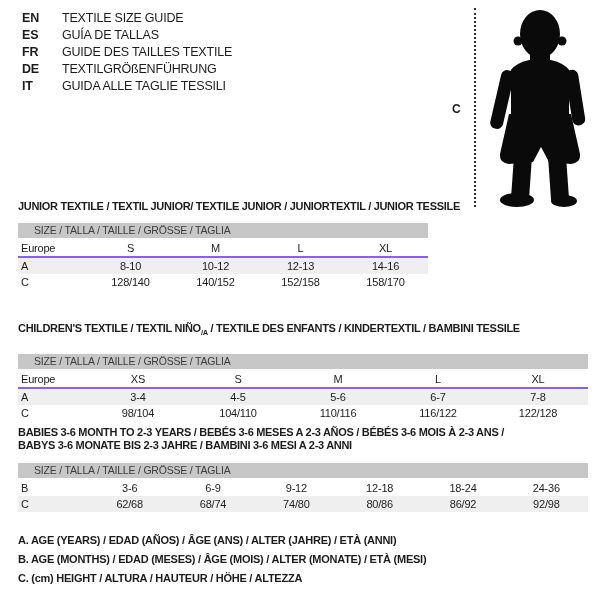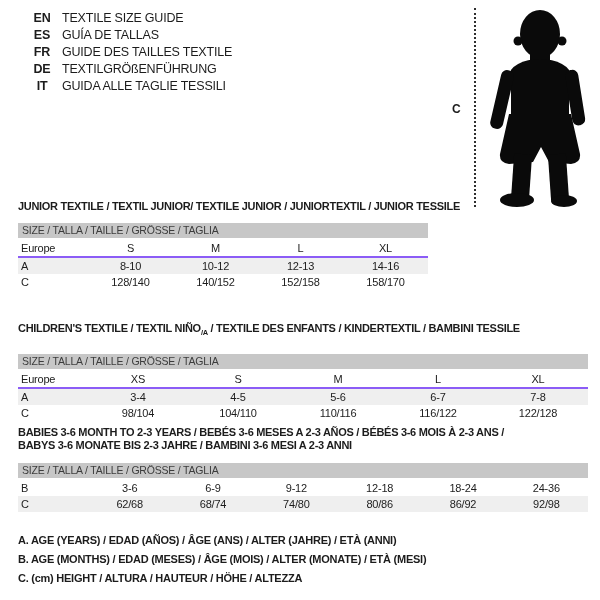--- a/index.html
+++ b/index.html
@@ -4,42 +4,42 @@
 <style>
   html,body { margin:0; padding:0; }
   body {
     width:600px; height:600px; background:#ffffff; overflow:hidden;
     font-family:"Liberation Sans", sans-serif; color:#1c1c1c;
     -webkit-font-smoothing:antialiased;
   }
   .page { position:relative; width:600px; height:600px; }
 
   
-  .lang-list { position:absolute; left:22px; top:10px;text-align:center; }
+  .lang-list { position:absolute; left:22px; top:10px; }
   .lang-row { display:flex; height:17px; line-height:17px; }
   .lang-code { width:40px; font-weight:bold; font-size:12.5px; letter-spacing:-0.2px; }
   .lang-title { font-weight:normal; font-size:12.5px; letter-spacing:-0.2px; white-space:nowrap; }
 
   
   .measure-line { position:absolute; left:474px; top:8px; height:199px; width:0;
                   border-left:2px dotted #2e2e2e; }
   .c-label { position:absolute; left:452px; top:102px; font-weight:bold; font-size:12px; }
   .baby-svg { position:absolute; left:487px; top:4px; }
 
   
   .tbl { position:absolute; font-size:11px; }
   .tbl-title { font-size:11px; font-weight:bold; letter-spacing:-0.3px;
                line-height:13px; margin:0 0 10px 0; white-space:nowrap; }
   .tbl-title .sub { font-size:7.5px; vertical-align:sub; }
   .t1 { left:18px; top:200px; width:410px; }
   .t2 { left:18px; top:322px; width:570px; }
   .t2 .tbl-title { margin-bottom:15px; }
   .t3 { left:18px; top:426px; width:570px; }
   .t3 .tbl-title { margin-bottom:11px; }
-  .size-bar { background:#c7c7c7; height:15px; line-height:15px; padding-left:4px;
+  .size-bar { background:#c7c7c7; height:15px; line-height:15px; padding-left:16px;
               color:#3c3c3c; font-size:10.5px; letter-spacing:-0.2px; margin-bottom:2px; }
   .row { display:grid; height:16px; line-height:16px; align-items:center; }
   .cols5 { grid-template-columns:70px repeat(4,1fr); }
   .cols6 { grid-template-columns:70px repeat(5,1fr); }
   .cols7 { grid-template-columns:70px repeat(6,1fr); }
   .row span { text-align:center; font-size:11px; letter-spacing:-0.2px; }
   .row span:first-child { text-align:left; padding-left:3px; }
   .hdr { border-bottom:2px solid #8b5cf6; }
   .shade { background:#efefef; }
 

